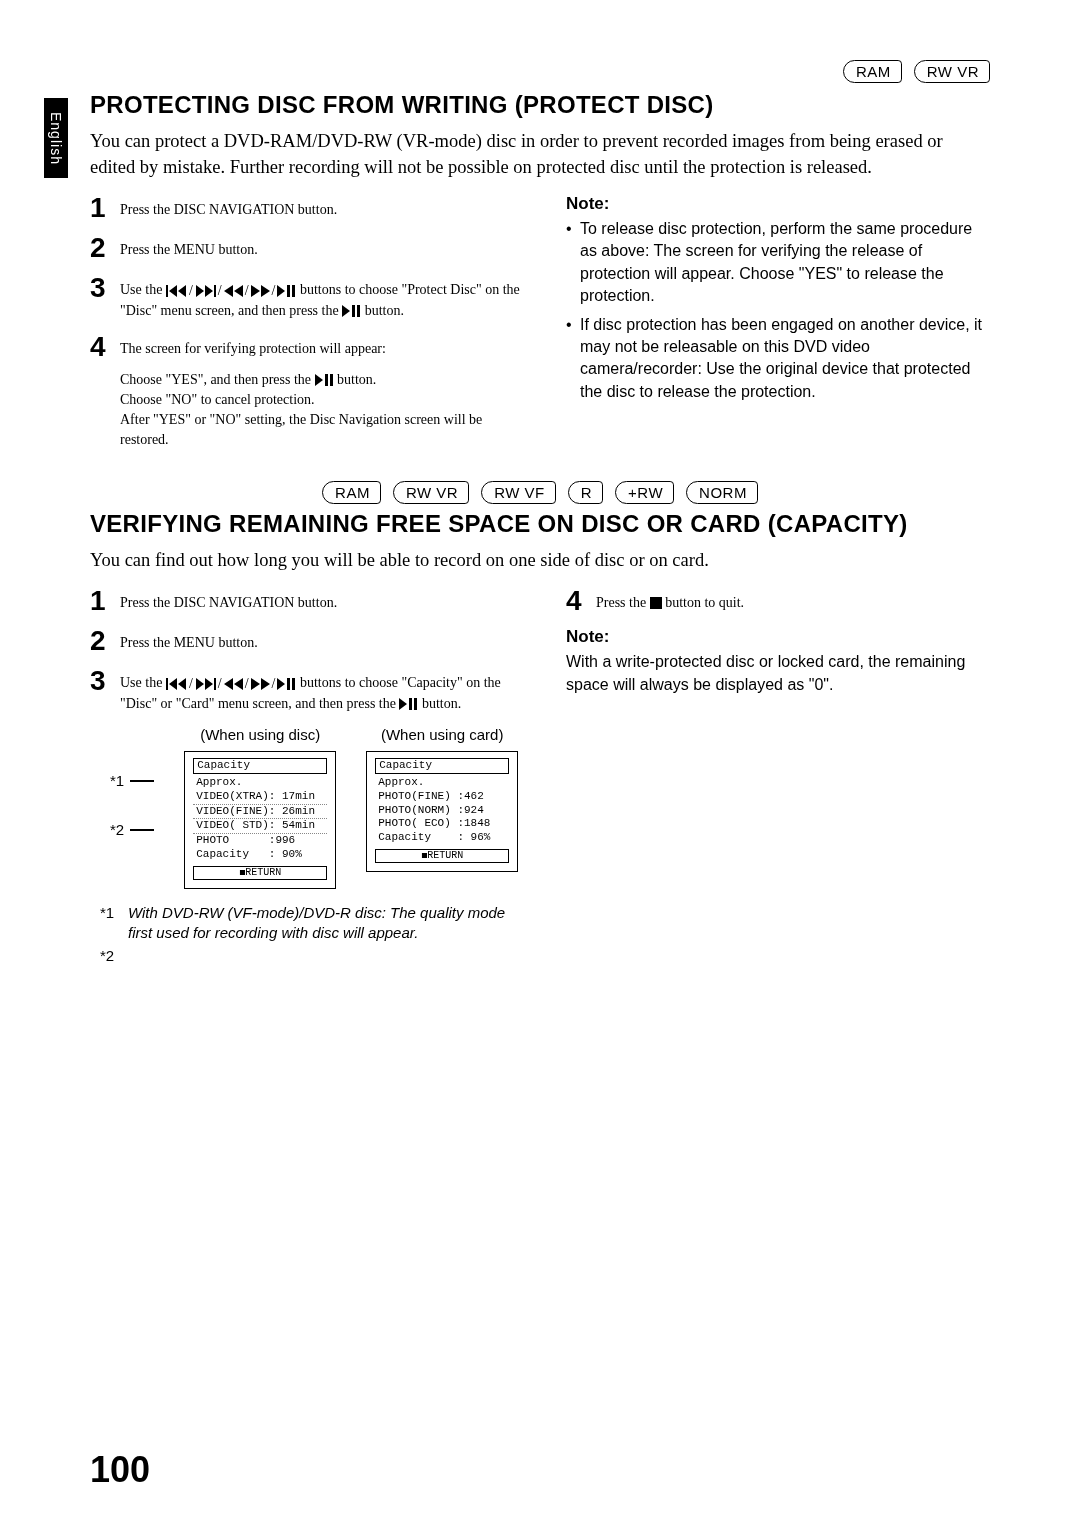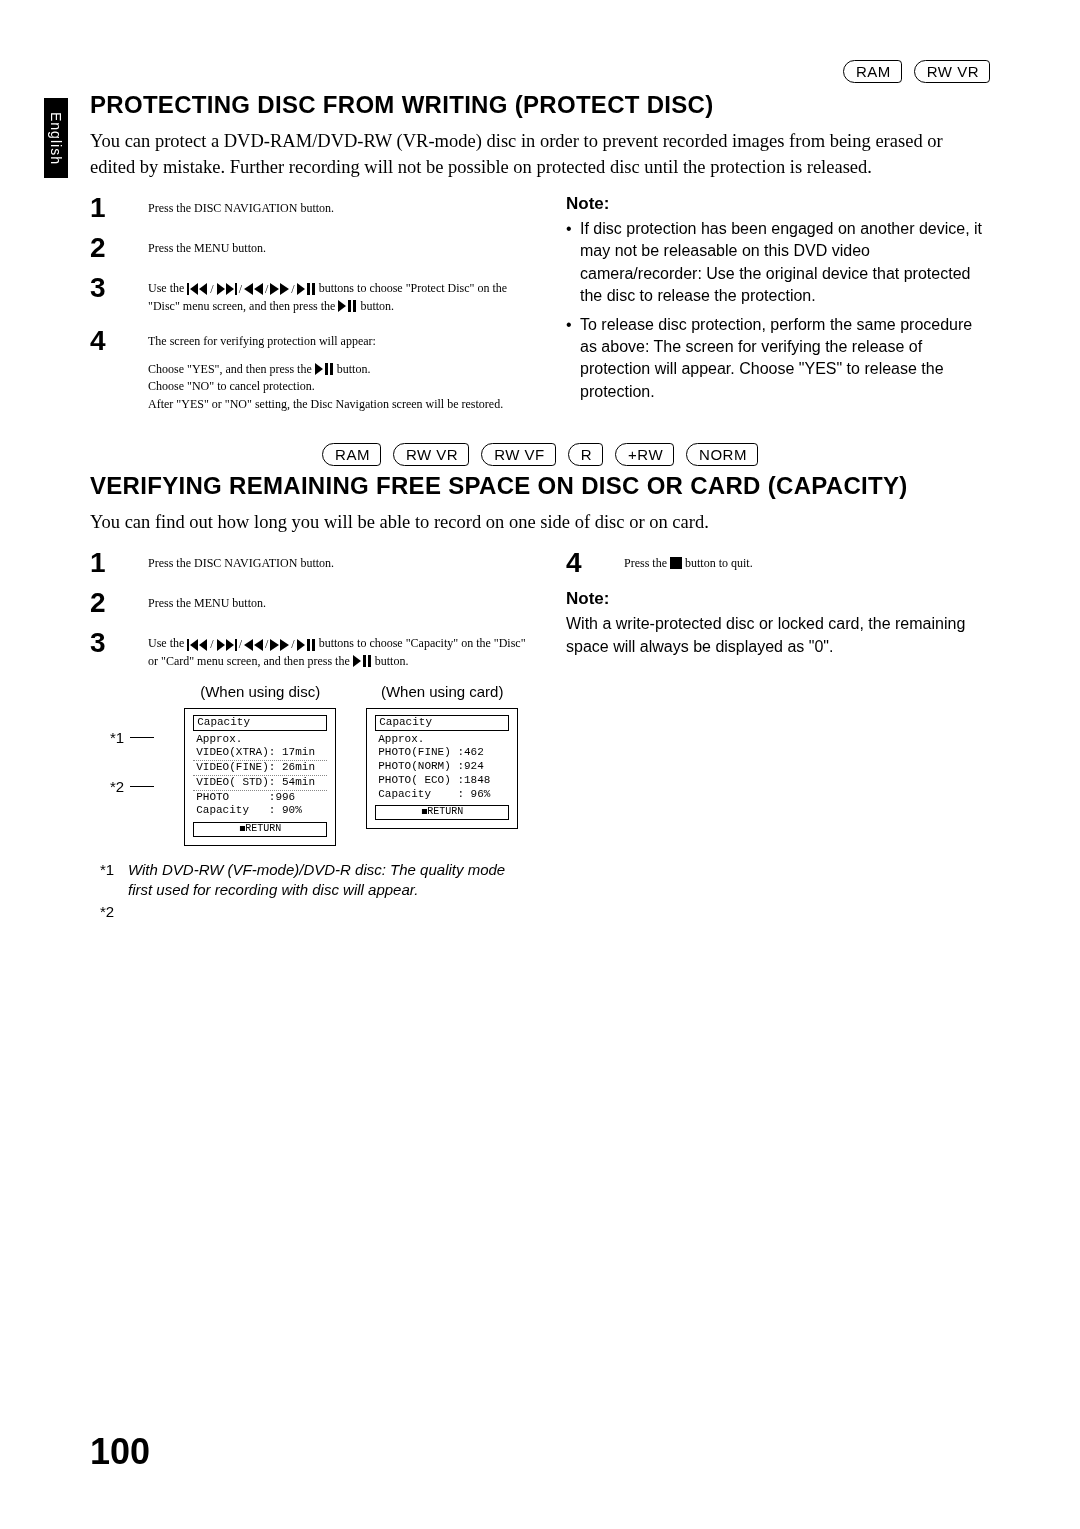--- a/index.html
+++ b/index.html
@@ -67,24 +67,23 @@
   }
   .step-num {
     font-family: Arial, sans-serif;
     font-weight: bold;
     font-size: 28px;
     line-height: 1;
     min-width: 24px;
     padding-top: 0;
   }
   .step-body {
-    font-size: 12px;
+    font-size: 14px;
     line-height: 1.45;
     padding-top: 6px;
-    margin-left: 28px;
   }
   .step-body .sub {
     margin-top: 10px;
   }
   .note-label {
     font-family: Arial, sans-serif;
     font-weight: bold;
     font-size: 17px;
     margin-bottom: 4px;
   }
@@ -158,21 +157,21 @@
     font-style: italic;
     font-size: 15px;
     line-height: 1.35;
     margin-left: 10px;
   }
   .footnotes .fn { display: flex; gap: 6px; margin-bottom: 2px; }
   .footnotes .fn-tag { font-style: normal; min-width: 22px; }
   .page-num {
     position: absolute;
     left: 90px;
-    bottom: 56px;
+    bottom: 38px;
     font-family: Arial, sans-serif;
     font-weight: 900;
     font-size: 36px;
     margin-top: 24px;
   }
 </style>
 </head>
 <body>
 
 <svg width="0" height="0" style="position:absolute">
@@ -254,22 +253,22 @@
           <span style="white-space:pre-line"> button.
 Choose "NO" to cancel protection.
 After "YES" or "NO" setting, the Disc Navigation screen will be restored.</span>
         </div>
       </div>
     </div>
   </div>
   <div class="col-right">
     <div class="note-label">Note:</div>
     <ul class="note-list">
+      <li>To release disc protection, perform the same procedure as above: The screen for verifying the release of protection will appear. Choose "YES" to release the protection.</li>
       <li>If disc protection has been engaged on another device, it may not be releasable on this DVD video camera/recorder: Use the original device that protected the disc to release the protection.</li>
-      <li>To release disc protection, perform the same procedure as above: The screen for verifying the release of protection will appear. Choose "YES" to release the protection.</li>
     </ul>
   </div>
 </div>
 
 <div class="badge-row center">
   <span class="badge">RAM</span>
   <span class="badge">RW VR</span>
   <span class="badge">RW VF</span>
   <span class="badge">R</span>
   <span class="badge">+RW</span>

